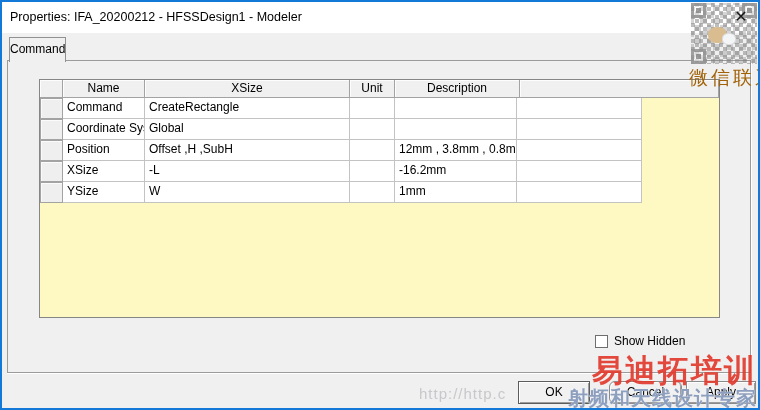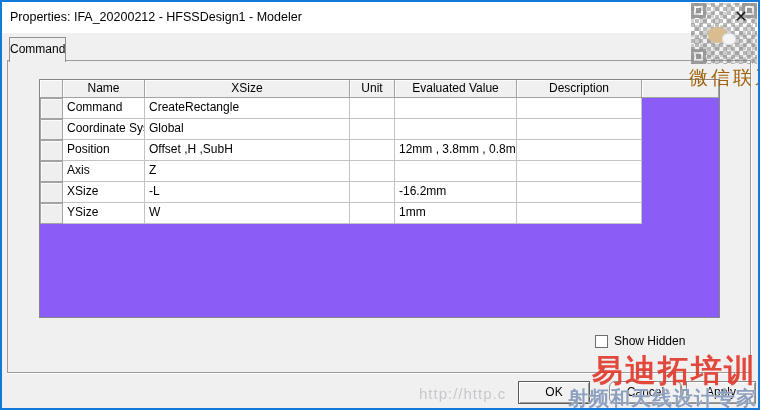--- a/index.html
+++ b/index.html
@@ -17,21 +17,21 @@
   .title { position:absolute; left:8px; top:8px; font-size:12.5px; white-space:nowrap; }
   .close-x { position:absolute; left:728px; top:4px; width:22px; height:22px;
              font-size:16px; line-height:22px; text-align:center; color:#1a1a1a; z-index:60; cursor:pointer; }
   
   .tab { position:absolute; left:7px; top:35px; width:57px; height:25px; background:#f0f0f0;
          border:1px solid #919191; border-bottom:none; z-index:3;
          font-size:12px; text-align:center; line-height:23px; }
   .tabpage { position:absolute; left:5px; top:58px; width:744px; height:313px; background:#f0f0f0;
              border:1px solid #9b9b9b; box-shadow:0 1px 0 #ffffff, 1px 0 0 #ffffff; z-index:1; }
   
-  .listpanel { position:absolute; left:37px; top:77px; width:681px; height:239px; background:#8b5cf6;
+  .listpanel { position:absolute; left:37px; top:77px; width:681px; height:239px; background:#fef9c3;
                border:1px solid #868686; z-index:2; overflow:hidden; }
   .ghead { display:flex; height:18px; }
   .hcell { height:18px; background:#f0f0f0; border-right:1px solid #a3a3a3; border-bottom:1px solid #a3a3a3;
            box-shadow:inset 1px 1px 0 #fdfdfd; font-size:12px; line-height:17px; text-align:center;
            white-space:nowrap; overflow:hidden; }
   .w-sel{width:23px;} .w-name{width:82px;} .w-value{width:205px;} .w-unit{width:45px;}
   .w-eval{width:122px;} .w-desc{width:125px;} .w-fill{flex:1;}
   .grow { display:flex; height:21px; width:603px; }
   .selcell { width:23px; height:21px; background:#efefef; border:1px solid #a3a3a3;
              box-shadow:inset 1px 1px 0 #fbfbfb; }
@@ -77,21 +77,20 @@
 
 <div class="tab">Command</div>
 <div class="tabpage"></div>
 
 <div class="listpanel">
   <div class="ghead">
     <div class="hcell w-sel"></div>
     <div class="hcell w-name">Name</div>
     <div class="hcell w-value">XSize</div>
     <div class="hcell w-unit">Unit</div>
-    <div class="hcell w-eval">Evaluated Value</div>
     <div class="hcell w-desc">Description</div>
     <div class="hcell w-fill"></div>
   </div>
 
   <div class="grow">
     <div class="selcell"></div>
     <div class="dcell w-name">Command</div>
     <div class="dcell w-value">CreateRectangle</div>
     <div class="dcell w-unit"></div>
     <div class="dcell w-eval"></div>
@@ -104,28 +103,20 @@
     <div class="dcell w-unit"></div>
     <div class="dcell w-eval"></div>
     <div class="dcell w-desc"></div>
   </div>
   <div class="grow">
     <div class="selcell"></div>
     <div class="dcell w-name">Position</div>
     <div class="dcell w-value">Offset ,H ,SubH</div>
     <div class="dcell w-unit"></div>
     <div class="dcell w-eval">12mm , 3.8mm , 0.8mm</div>
-    <div class="dcell w-desc"></div>
-  </div>
-  <div class="grow">
-    <div class="selcell"></div>
-    <div class="dcell w-name">Axis</div>
-    <div class="dcell w-value">Z</div>
-    <div class="dcell w-unit"></div>
-    <div class="dcell w-eval"></div>
     <div class="dcell w-desc"></div>
   </div>
   <div class="grow">
     <div class="selcell"></div>
     <div class="dcell w-name">XSize</div>
     <div class="dcell w-value">-L</div>
     <div class="dcell w-unit"></div>
     <div class="dcell w-eval">-16.2mm</div>
     <div class="dcell w-desc"></div>
   </div>

